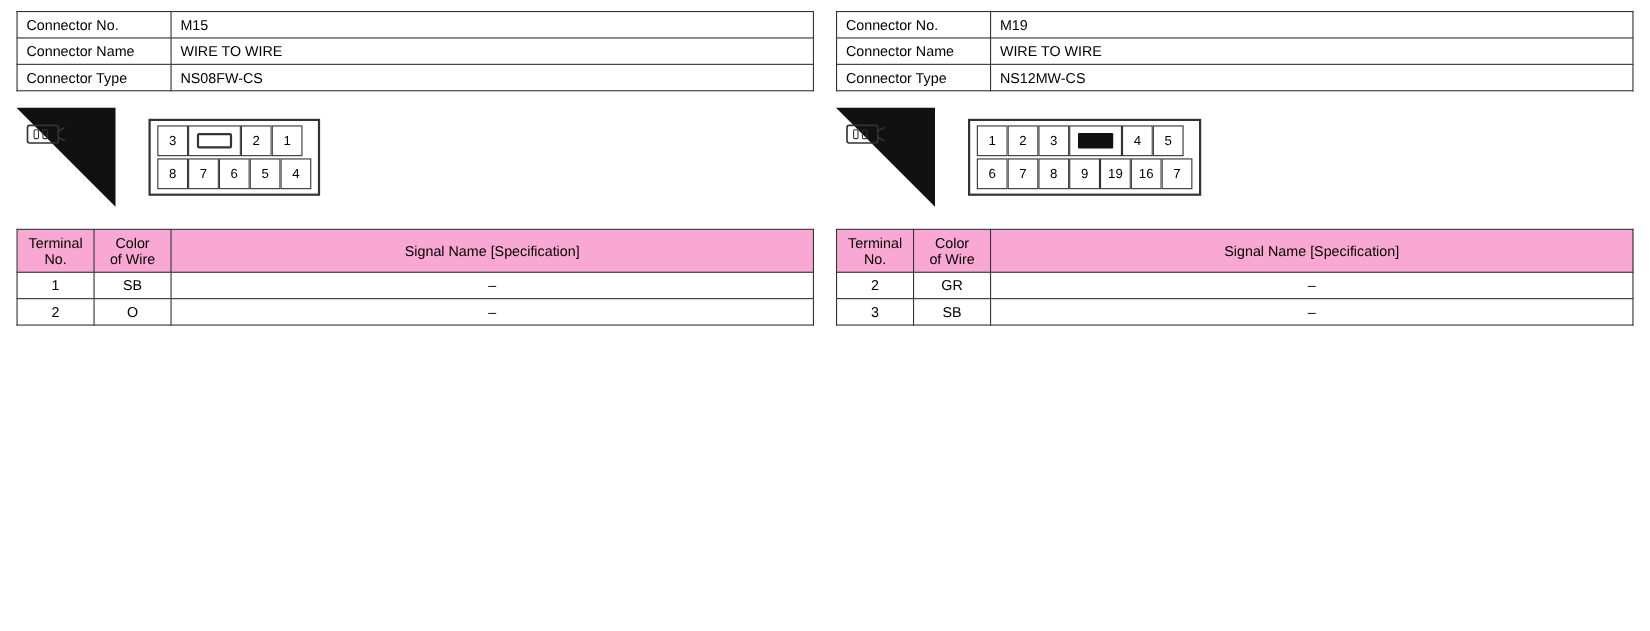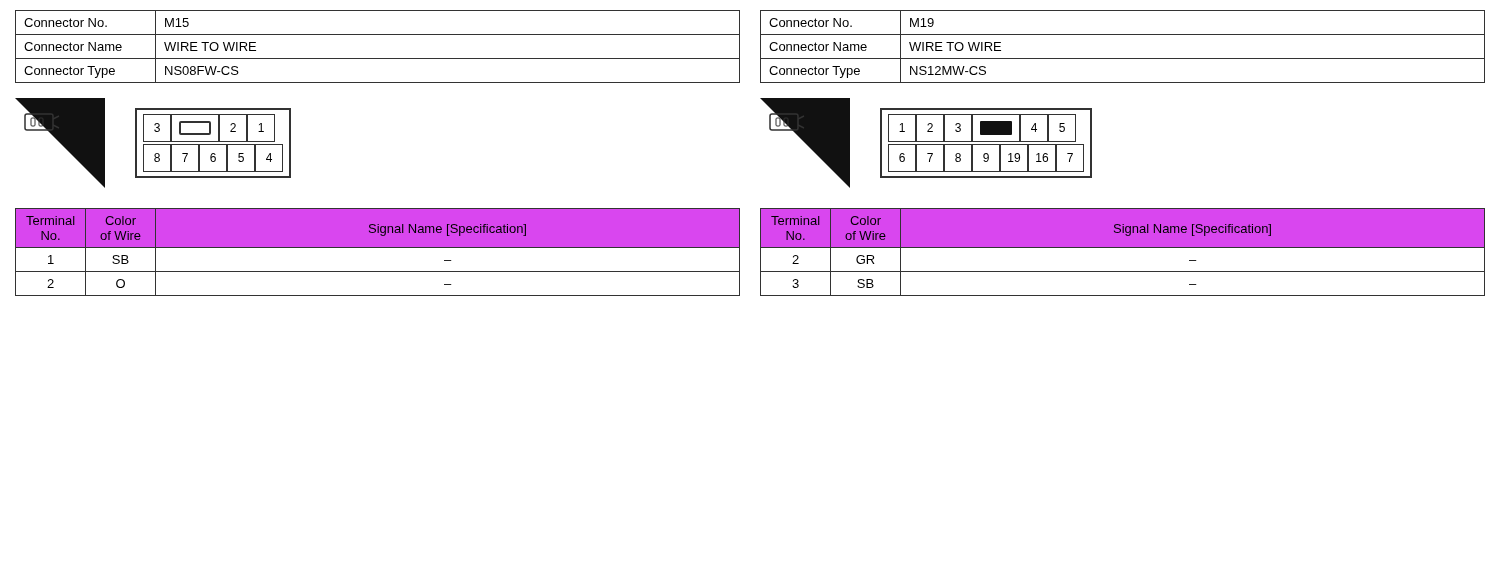--- a/index.html
+++ b/index.html
@@ -135,21 +135,21 @@
     }
     .terminal-table th,
     .terminal-table td {
       border: 1px solid #333;
       padding: 4px 6px;
       text-align: center;
       font-size: 13px;
       font-weight: normal;
     }
     .terminal-table th {
-      background: #d946ef;
+      background: #f9a8d4;
       font-weight: normal;
     }
     .col-terminal { width: 70px; }
     .col-color { width: 70px; }
     .col-signal { }
   </style>
 </head>
 <body>
 
 <div class="page-layout">

